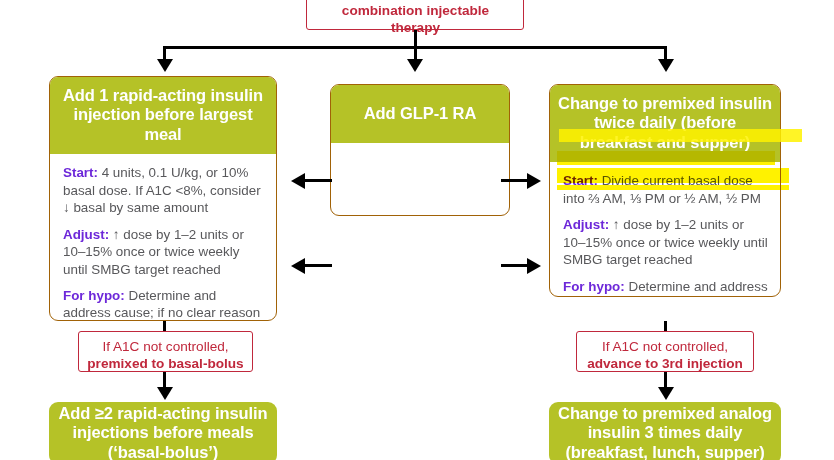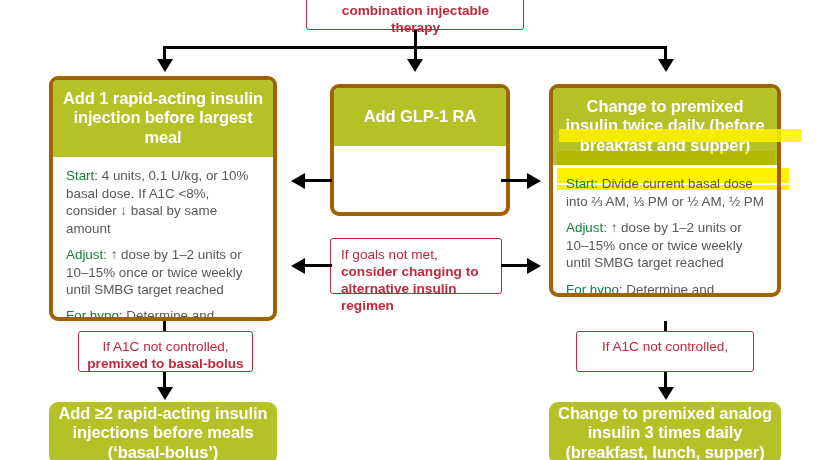--- a/index.html
+++ b/index.html
@@ -18,42 +18,42 @@
     overflow: hidden;
     background: #ffffff;
   }
 
   
   .card {
     position: absolute;
     box-sizing: border-box;
     border-radius: 9px;
     background: #ffffff;
-    border: 4px solid #a16207;
+    border: 1px solid #a16207;
     overflow: hidden;
   }
   .card-head {
     background: #b5c227;
     color: #ffffff;
     font-weight: bold;
     text-align: center;
     line-height: 1.18;
     letter-spacing: -0.1px;
     padding: 9px 8px 10px 8px;
     font-size: 16.5px;
   }
   .card-body {
     padding: 10px 12px 10px 13px;
     color: #58585b;
     font-size: 13.4px;
     line-height: 1.30;
   }
   .card-body p { margin: 0 0 9px 0; }
   .card-body p:last-child { margin-bottom: 0; }
-  .card-body b { color: #15803d; font-weight: normal; }
+  .card-body b { color: #6d28d9; font-weight: bold; }
 
   
   .green-box {
     position: absolute;
     box-sizing: border-box;
     border-radius: 9px;
     background: #b5c227;
     color: #ffffff;
     font-weight: bold;
     text-align: center;
@@ -165,23 +165,20 @@
   <div class="highlight" style="left:557px; top:151px; width:218px; height:14px; mix-blend-mode:multiply;"></div>
   <div class="highlight" style="left:557px; top:168px; width:232px; height:15px; mix-blend-mode:multiply;"></div>
   <div class="highlight" style="left:557px; top:185px; width:232px; height:5px; mix-blend-mode:multiply;"></div>
 
   <div class="line hline" style="left:305px; top:179px; width:27px; height:3px;"></div>
   <div class="arrow-left" style="left:291px; top:172.5px;"></div>
 
   <div class="line hline" style="left:501px; top:179px; width:27px; height:3px;"></div>
   <div class="arrow-right" style="left:527px; top:172.5px;"></div>
 
-  <div class="red-box" style="left:330px; top:238px; width:172px; height:56px;">
-    <span>If goals not met, </span><b>consider changing to alternative insulin regimen</b>
-  </div>
 
   <div class="line hline" style="left:305px; top:264px; width:27px; height:3px;"></div>
   <div class="arrow-left" style="left:291px; top:257.5px;"></div>
 
   <div class="line hline" style="left:501px; top:264px; width:27px; height:3px;"></div>
   <div class="arrow-right" style="left:527px; top:257.5px;"></div>
 
   <div class="line vline" style="left:163px; top:321px; width:3px; height:10px;"></div>
   <div class="red-box" style="left:78px; top:331px; width:175px; height:41px; text-align:center; padding:6px 6px;">
     <span>If A1C not controlled,</span><br>
@@ -190,20 +187,21 @@
   <div class="line vline" style="left:163px; top:372px; width:3px; height:17px;"></div>
   <div class="arrow-down" style="left:156.5px; top:387px;"></div>
 
   <div class="green-box" style="left:49px; top:402px; width:228px; height:62px;">
     <span>Add ≥2 rapid-acting insulin injections before meals (‘basal-bolus’)</span>
   </div>
 
   <div class="line vline" style="left:664px; top:321px; width:3px; height:10px;"></div>
   <div class="red-box" style="left:576px; top:331px; width:178px; height:41px; text-align:center; padding:6px 6px;">
     <span>If A1C not controlled,</span><br>
+    <b>advance to 3rd injection</b>
   </div>
   <div class="line vline" style="left:664px; top:372px; width:3px; height:17px;"></div>
   <div class="arrow-down" style="left:657.5px; top:387px;"></div>
 
   <div class="green-box" style="left:549px; top:402px; width:232px; height:62px;">
     <span>Change to premixed analog insulin 3 times daily (breakfast, lunch, supper)</span>
   </div>
 
 </div>
 

